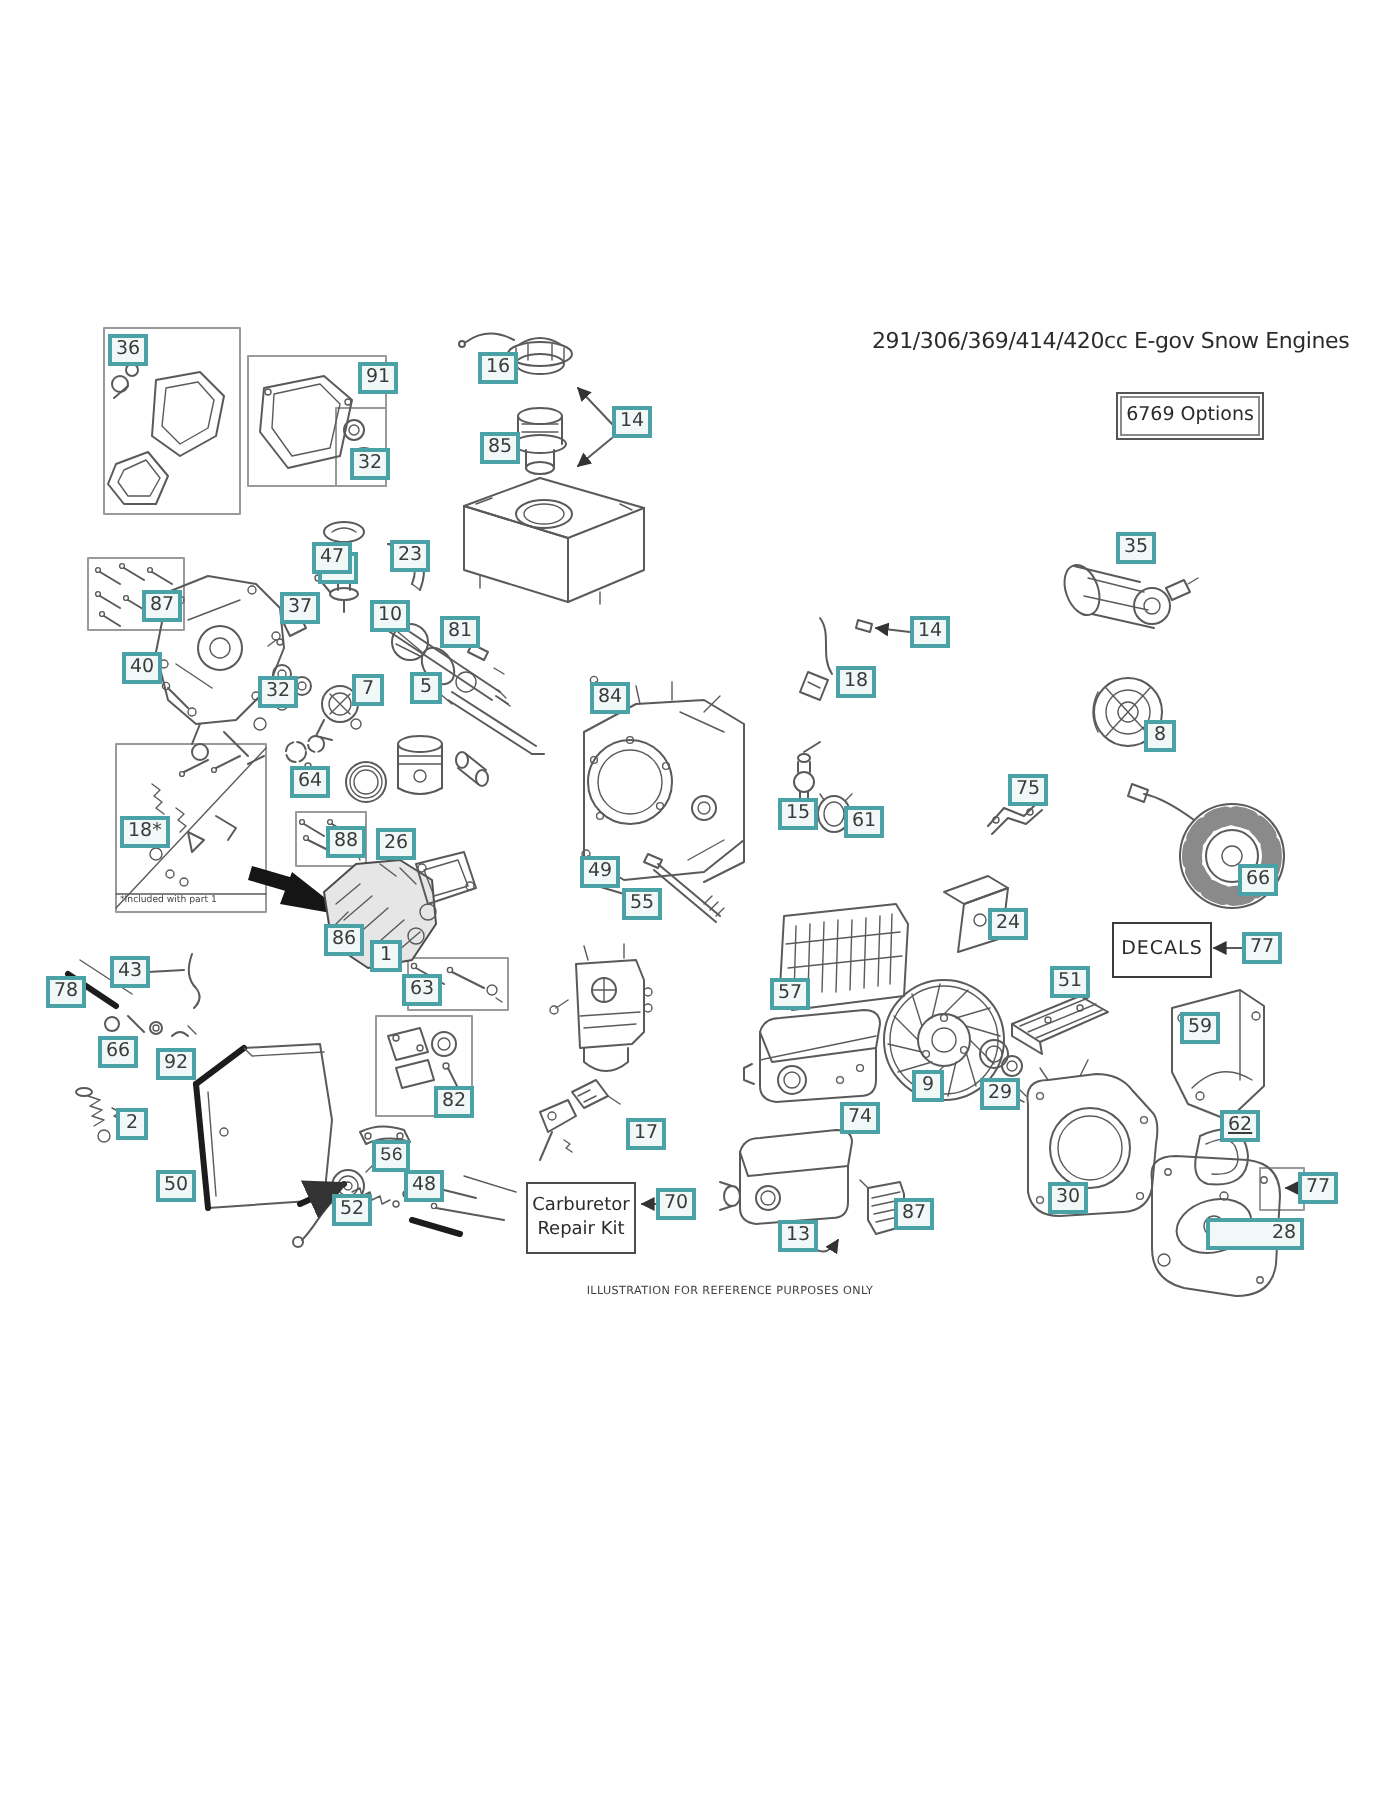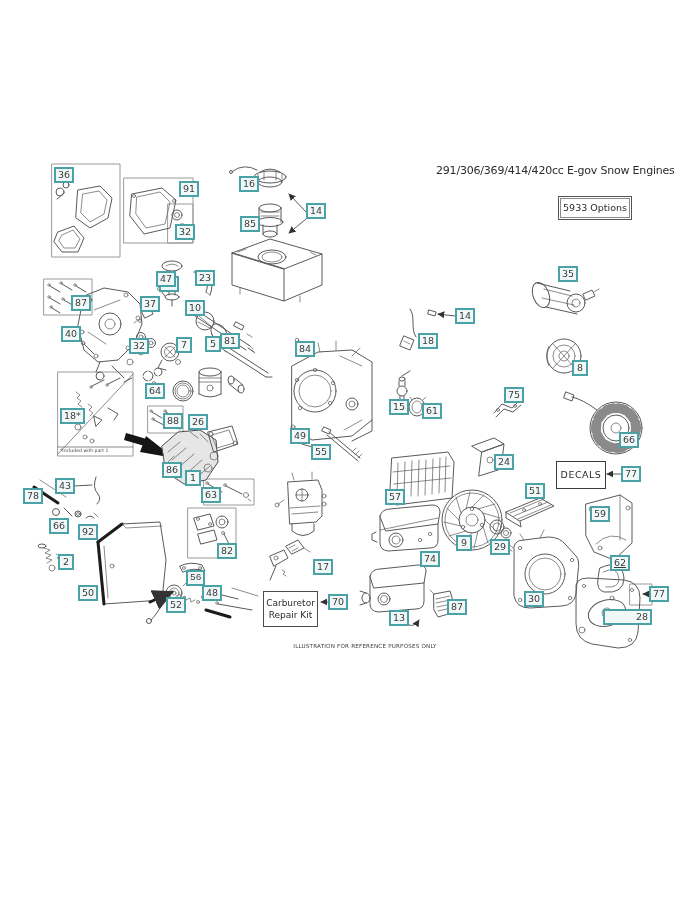--- a/index.html
+++ b/index.html
@@ -521,21 +521,21 @@
       <path d="M306,212 L289,194" marker-end="url(#ah)"></path>
       <path d="M306,219 L289,233" marker-end="url(#ah)"></path>
       <path d="M455,316 L438,314" marker-end="url(#ah)"></path>
       <path d="M328,602 L321,602" marker-end="url(#ah)"></path>
       <path d="M621,474 L607,474" marker-end="url(#ah)"></path>
       <path d="M649,594 L643,594" marker-end="url(#ah)"></path>
     </g>
   </svg>
 
   <div class="txt" id="title">291/306/369/414/420cc E-gov Snow Engines</div>
-  <div class="txt" id="optionsBox">5933  Options</div>
+  <div class="txt" id="optionsBox">6769  Options</div>
   <div class="txt" id="decalsBox">DECALS</div>
   <div class="txt" id="carbKitBox">
     <div>Carburetor</div>
     <div>Repair Kit</div>
   </div>
   <div class="txt" id="inclNote">*Included with part 1</div>
   <div class="txt" id="refNote">ILLUSTRATION FOR REFERENCE PURPOSES ONLY</div>
 
   <div id="callout-layer">
       <div class="callout" style="left: 54px; top: 167px;">36</div>
@@ -544,21 +544,21 @@
       <div class="callout" style="left: 239px; top: 176px;">16</div>
       <div class="callout" style="left: 240px; top: 216px;">85</div>
       <div class="callout" style="left: 306px; top: 203px;">14</div>
       <div class="callout" style="left: 115px; top: 276px; margin-left: 44px;">31</div>
       <div class="callout" style="left: 71px; top: 295px;">87</div>
       <div class="callout" style="left: 61px; top: 326px;">40</div>
       <div class="callout" style="left: 156px; top: 271px;">47</div>
       <div class="callout" style="left: 195px; top: 270px;">23</div>
       <div class="callout" style="left: 140px; top: 296px;">37</div>
       <div class="callout" style="left: 185px; top: 300px;">10</div>
-      <div class="callout" style="left: 220px; top: 308px; margin-top: 25px;">81</div>
+      <div class="callout" style="left: 220px; top: 308px;">81</div>
       <div class="callout" style="left: 129px; top: 338px;">32</div>
       <div class="callout" style="left: 176px; top: 337px;">7</div>
       <div class="callout" style="left: 205px; top: 336px;">5</div>
       <div class="callout" style="left: 145px; top: 383px;">64</div>
       <div class="callout" style="left: 60px; top: 408px;">18*</div>
       <div class="callout" style="left: 163px; top: 413px;">88</div>
       <div class="callout" style="left: 188px; top: 414px;">26</div>
       <div class="callout" style="left: 162px; top: 462px;">86</div>
       <div class="callout" style="left: 185px; top: 470px;">1</div>
       <div class="callout" style="left: 201px; top: 487px;">63</div>

